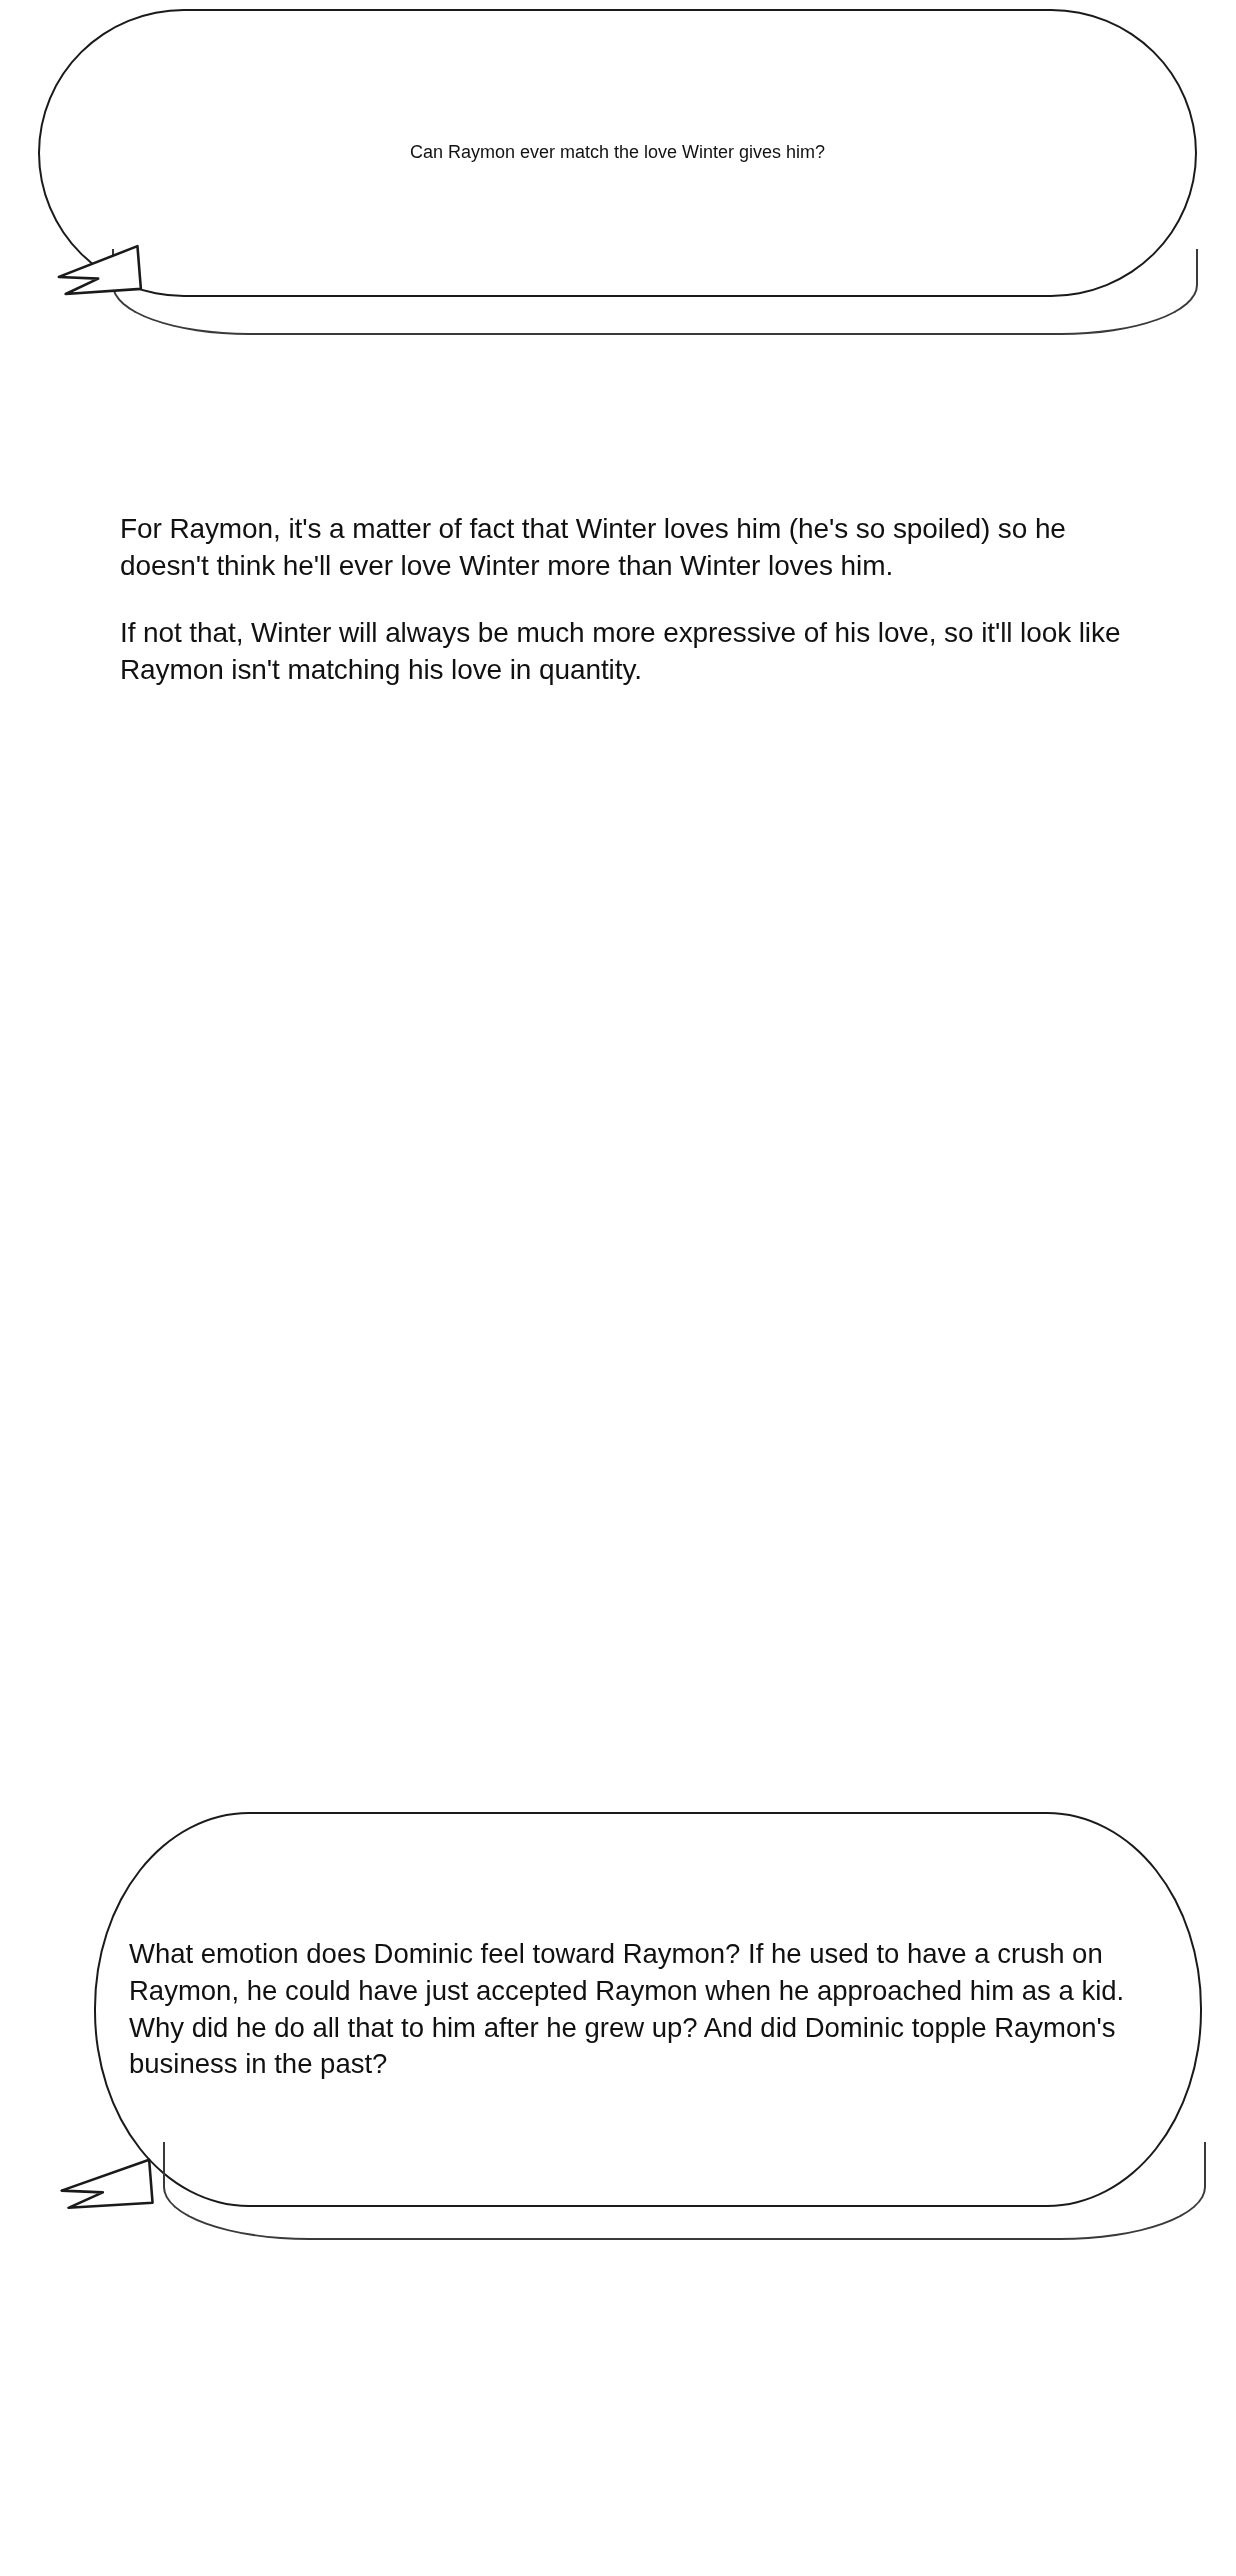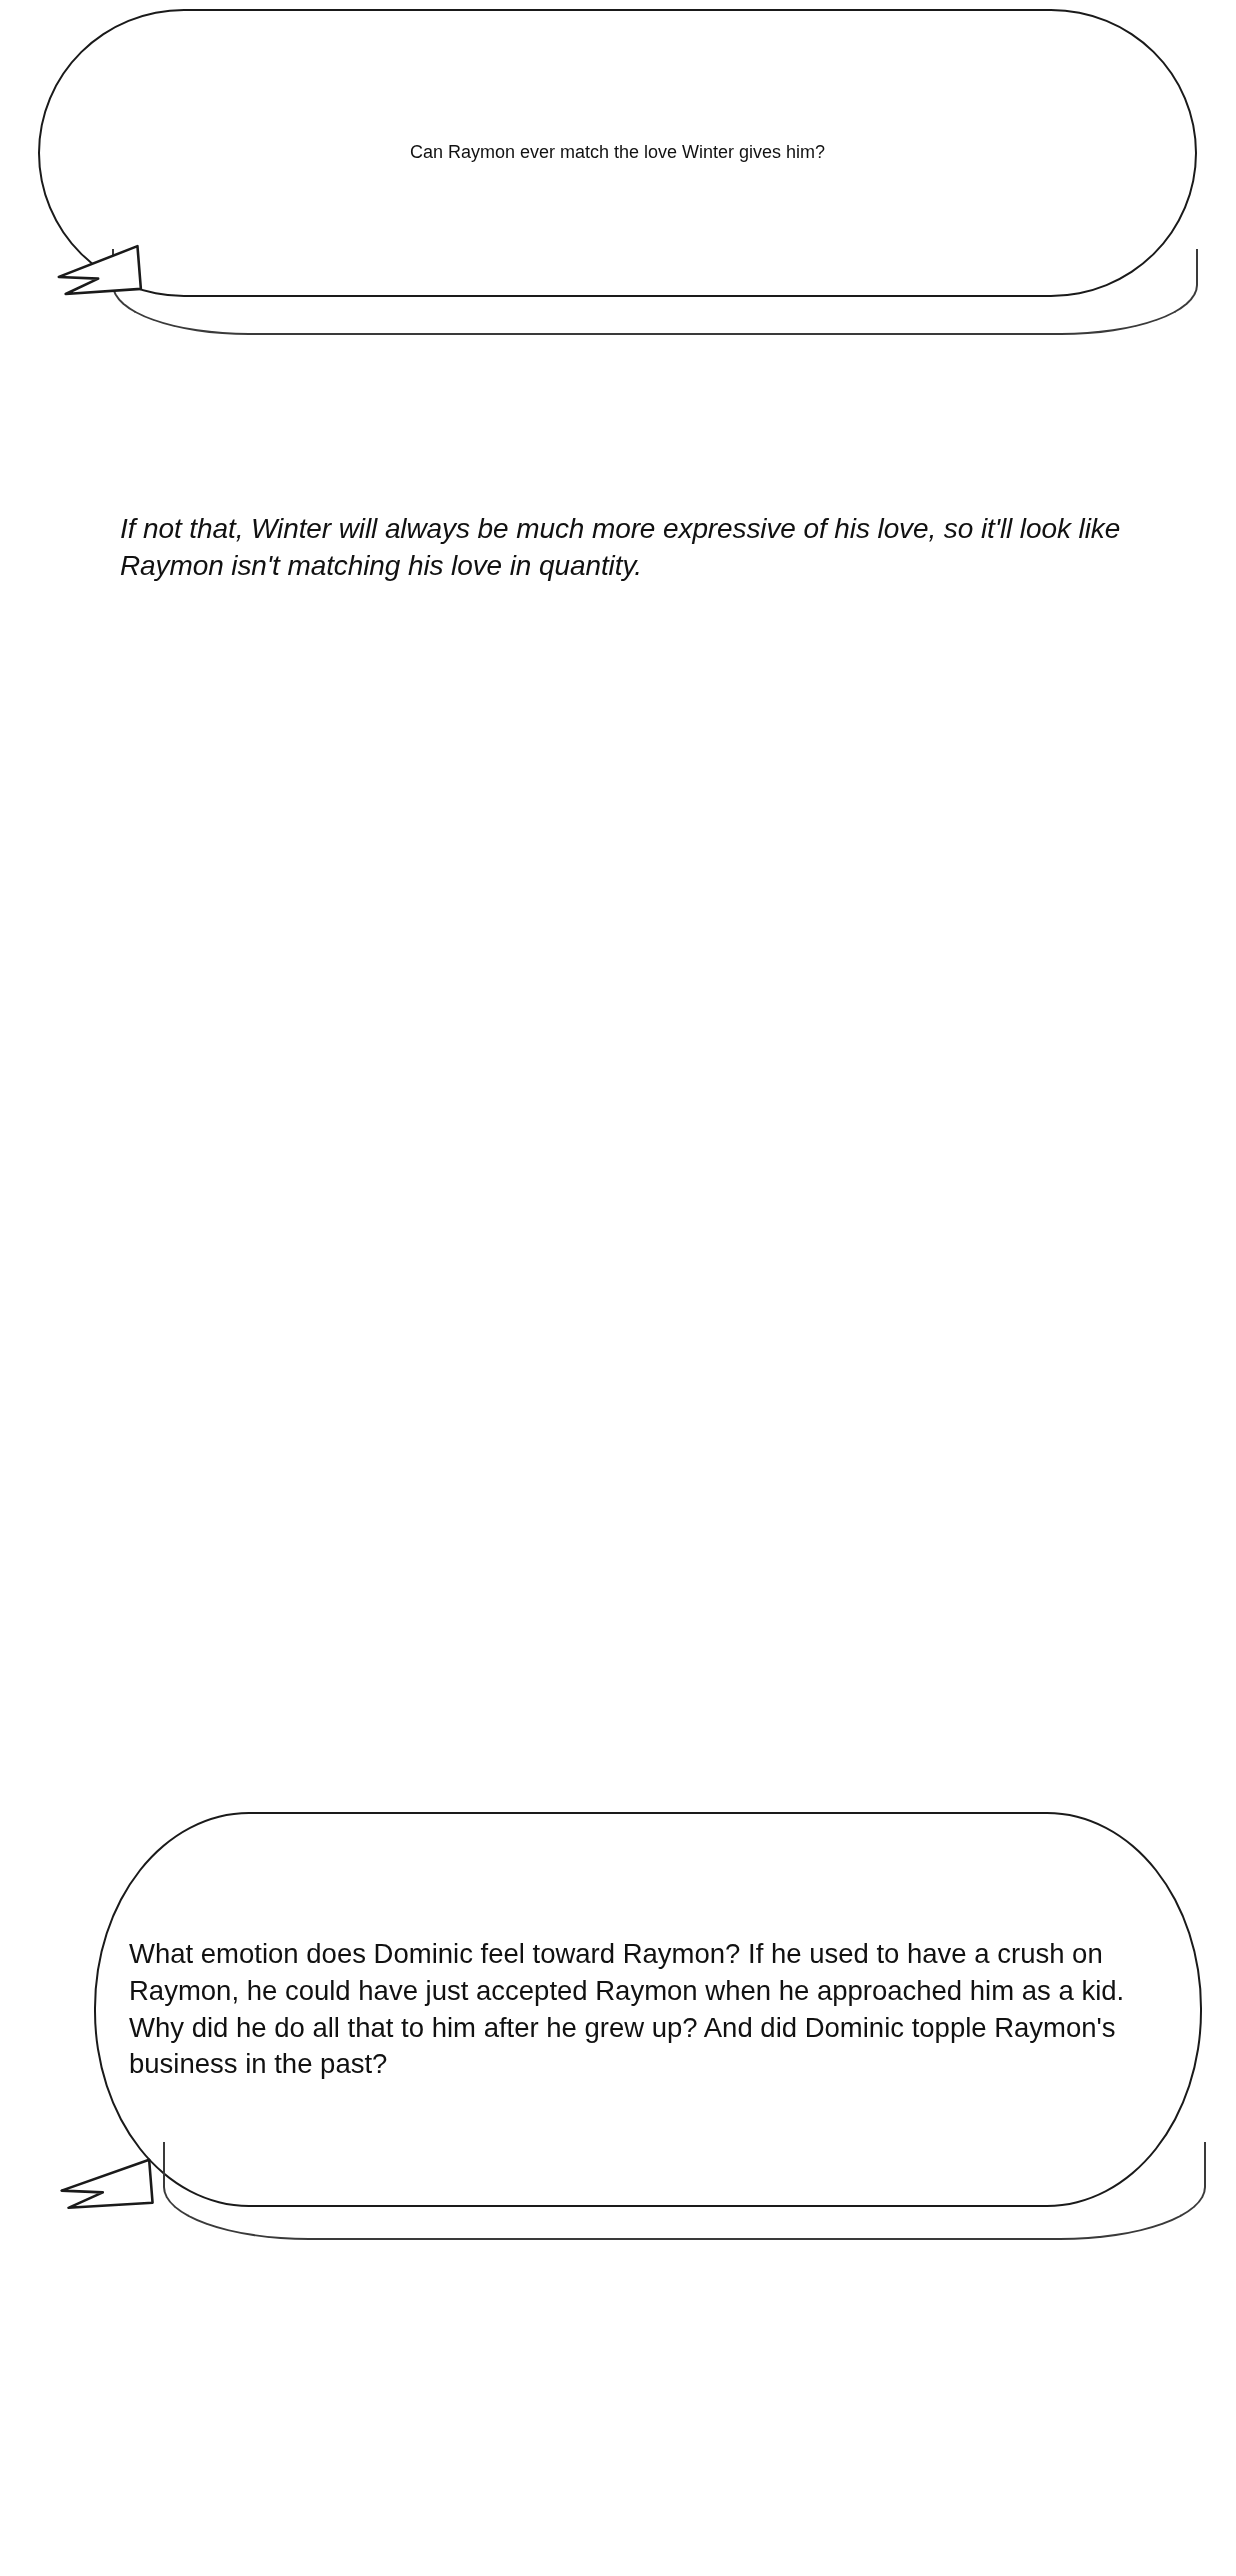--- a/index.html
+++ b/index.html
@@ -120,21 +120,20 @@
     font-size: 28px;
     line-height: 1.31;
     color: #111111;
     letter-spacing: -0.1px;
   }
   .narration p {
     margin: 0 0 31px 0;
   }
   .narration p:last-child {
     margin-bottom: 0;
-    font-style: italic;
   }
 
   #narration-1 {
     left: 120px;
     top: 511px;
     width: 1022px;
   }
 
   #narration-2 {
     left: 101px;
@@ -149,20 +148,21 @@
 
   <div class="bubble" id="bubble-1">
     <span class="bubble-text">Can Raymon ever match the love Winter gives him?</span>
   </div>
   <div class="bubble-shadow" id="bubble-1-shadow"></div>
   <svg id="bubble-1-tail" viewBox="0 0 110 80">
     <path d="M100 8 L8 44 L54 46 L16 64 L104 58 Z" fill="#ffffff" stroke="#1a1a1a" stroke-width="3" stroke-linejoin="round"></path>
   </svg>
 
   <div class="narration" id="narration-1">
+    <p>For Raymon, it's a matter of fact that Winter loves him (he's so spoiled) so he doesn't think he'll ever love Winter more than Winter loves him.</p>
     <p>If not that, Winter will always be much more expressive of his love, so it'll look like Raymon isn't matching his love in quantity.</p>
   </div>
 
   <div class="bubble" id="bubble-2">
     <span class="bubble-text">What emotion does Dominic feel toward Raymon? If he used to have a crush on Raymon, he could have just accepted Raymon when he approached him as a kid. Why did he do all that to him after he grew up? And did Dominic topple Raymon's business in the past?</span>
   </div>
   <div class="bubble-shadow" id="bubble-2-shadow"></div>
   <svg id="bubble-2-tail" viewBox="0 0 120 80">
     <path d="M112 10 L10 46 L58 48 L18 66 L116 60 Z" fill="#ffffff" stroke="#1a1a1a" stroke-width="3" stroke-linejoin="round"></path>
   </svg>

